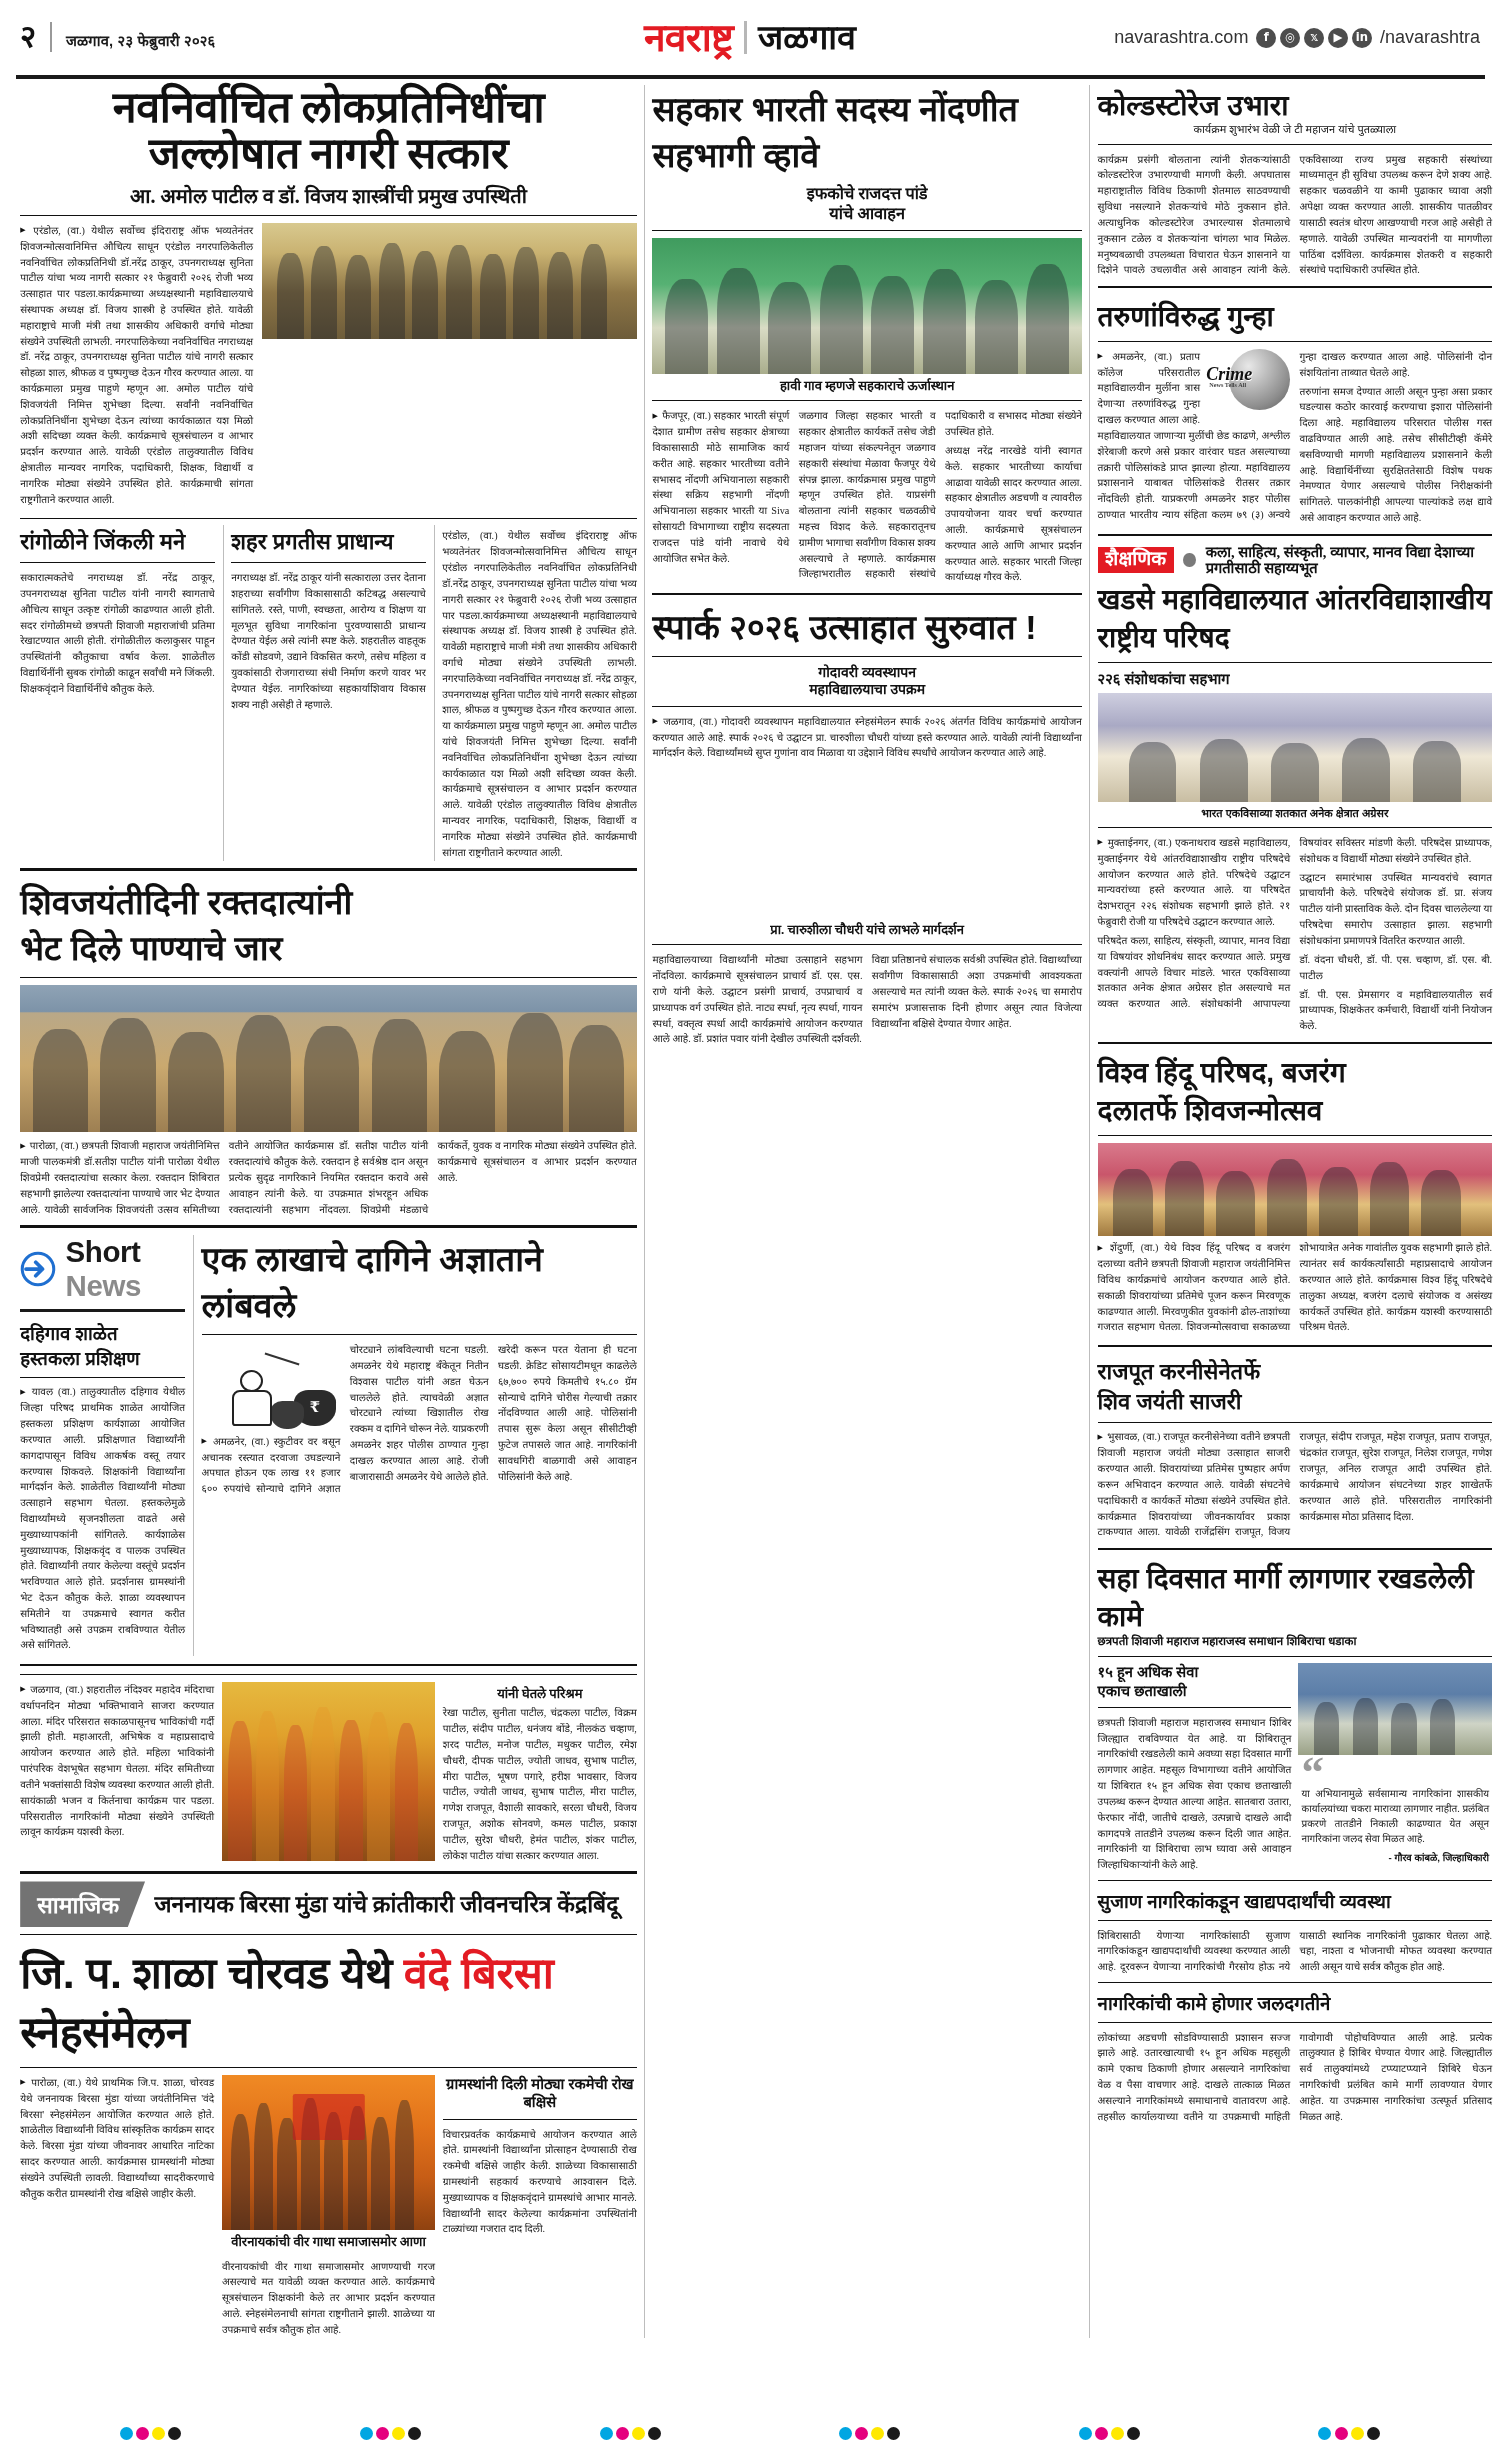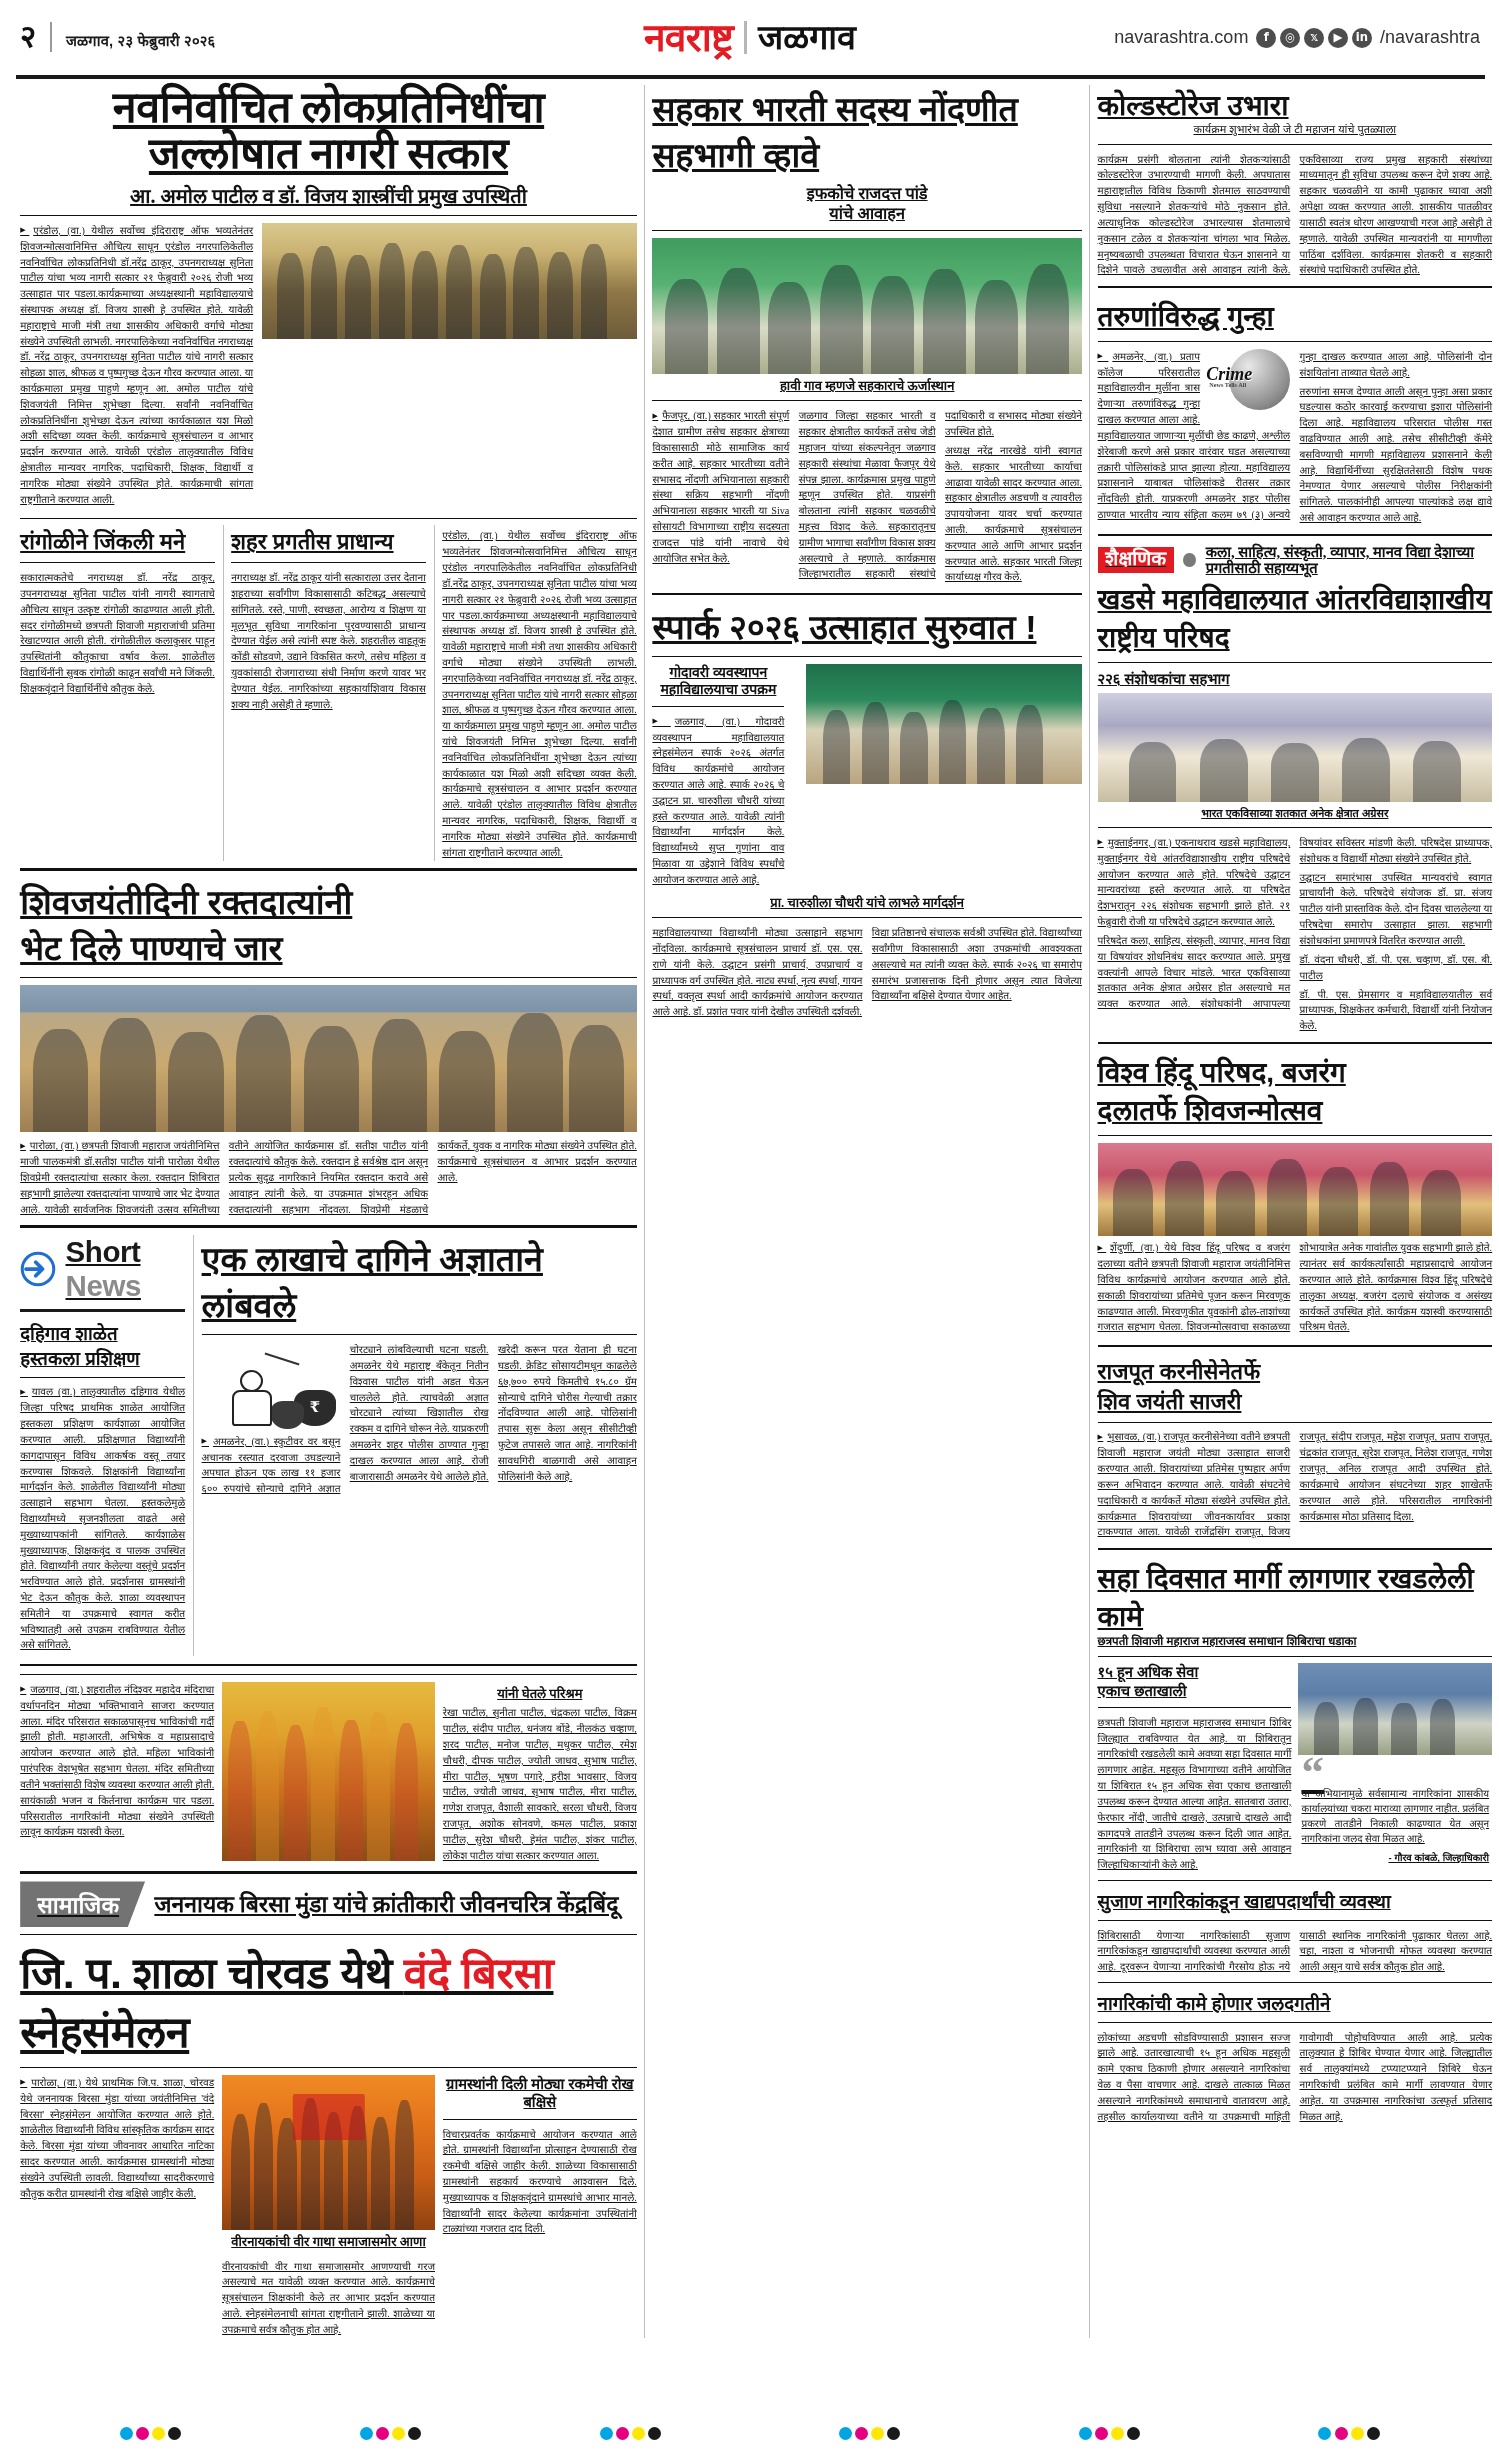--- a/index.html
+++ b/index.html
@@ -55,21 +55,20 @@
   }
   .social-handle { font-size: 18px; color: #333; }
   .rule-thick { height: 3.9px; background: #1a1a1a; margin: 0 15.5px; }
 
   
   .page-grid {
     display: grid;
     grid-template-columns: 626px 6.2px 439px 6.2px 404px;
     padding: 0 15.5px;
     margin-top: 6.2px;
-    text-decoration: underline;
   }
   .vrule { background: #bdbdbd; width: 0.8px; margin: 0 auto; }
 
   .col { padding: 0 4.7px; }
 
   
   h1.lead {
     font-family: "Liberation Serif", "DejaVu Serif", serif;
     font-weight: 700; text-align: center; line-height: 1.07;
     color: #111;
@@ -492,21 +491,21 @@
         <p>जळगाव जिल्हा सहकार भारती व सहकार क्षेत्रातील कार्यकर्ते तसेच जेडी महाजन यांच्या संकल्पनेतून जळगाव सहकारी संस्थांचा मेळावा फैजपूर येथे संपन्न झाला. कार्यक्रमास प्रमुख पाहुणे म्हणून उपस्थित होते. याप्रसंगी बोलताना त्यांनी सहकार चळवळीचे महत्त्व विशद केले. सहकारातूनच ग्रामीण भागाचा सर्वांगीण विकास शक्य असल्याचे ते म्हणाले. कार्यक्रमास जिल्हाभरातील सहकारी संस्थांचे पदाधिकारी व सभासद मोठ्या संख्येने उपस्थित होते.</p>
         <p>अध्यक्ष नरेंद्र नारखेडे यांनी स्वागत केले. सहकार भारतीच्या कार्याचा आढावा यावेळी सादर करण्यात आला. सहकार क्षेत्रातील अडचणी व त्यावरील उपाययोजना यावर चर्चा करण्यात आली. कार्यक्रमाचे सूत्रसंचालन करण्यात आले आणि आभार प्रदर्शन करण्यात आले. सहकार भारती जिल्हा कार्याध्यक्ष गौरव केले.</p>
       </div>
     </div>
 
     <div class="hr-med"></div>
 
     <div>
       <h2 class="lead lead-lg">स्पार्क २०२६ उत्साहात सुरुवात !</h2>
       <div class="hr-thin"></div>
-      <div style="display:flex; gap:22px; align-items:flex-start;">
+      <div style="display:flex; gap:2px; align-items:flex-start;flex-direction:column;">
         <div style="flex:0 0 132px">
           <div class="subhead-sm" style="font-size:14px">गोदावरी व्यवस्थापन</div>
           <div class="subhead-sm" style="font-size:14px">महाविद्यालयाचा उपक्रम</div>
           <div class="hr-thin"></div>
           <div class="bodytext">
             <p class="dateline"><span>जळगाव, (वा.)</span>
             <span>गोदावरी व्यवस्थापन महाविद्यालयात स्नेहसंमेलन स्पार्क २०२६ अंतर्गत विविध कार्यक्रमांचे आयोजन करण्यात आले आहे. स्पार्क २०२६ चे उद्घाटन प्रा. चारुशीला चौधरी यांच्या हस्ते करण्यात आले. यावेळी त्यांनी विद्यार्थ्यांना मार्गदर्शन केले. विद्यार्थ्यांमध्ये सुप्त गुणांना वाव मिळावा या उद्देशाने विविध स्पर्धांचे आयोजन करण्यात आले आहे.</span></p>
           </div>
         </div>
         <div style="flex:1 1 auto">

